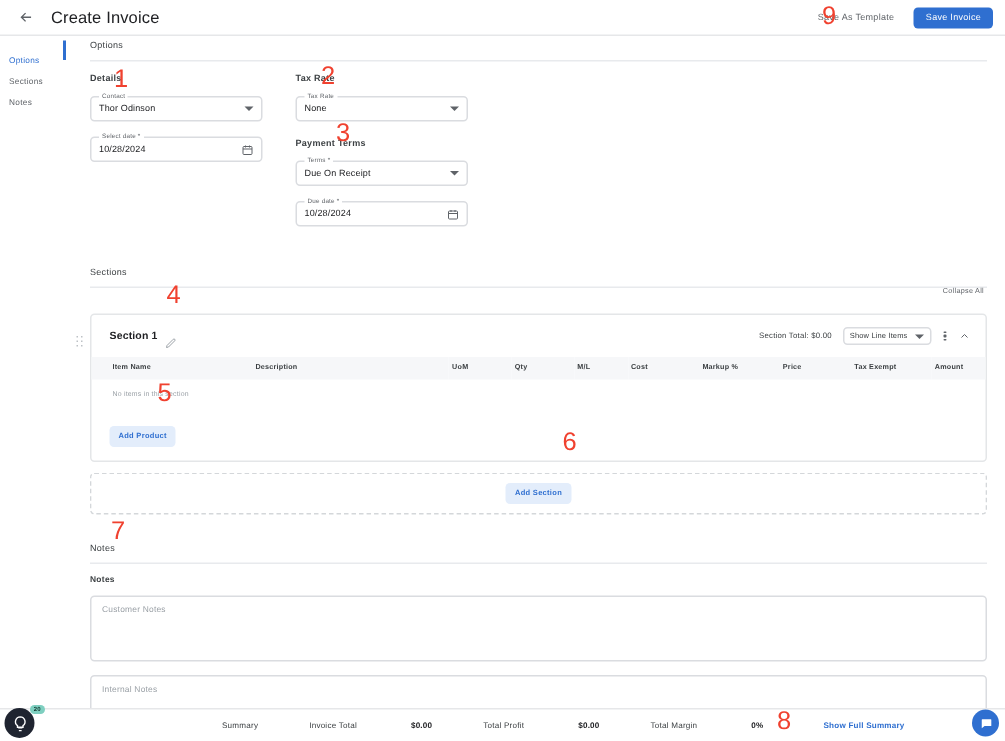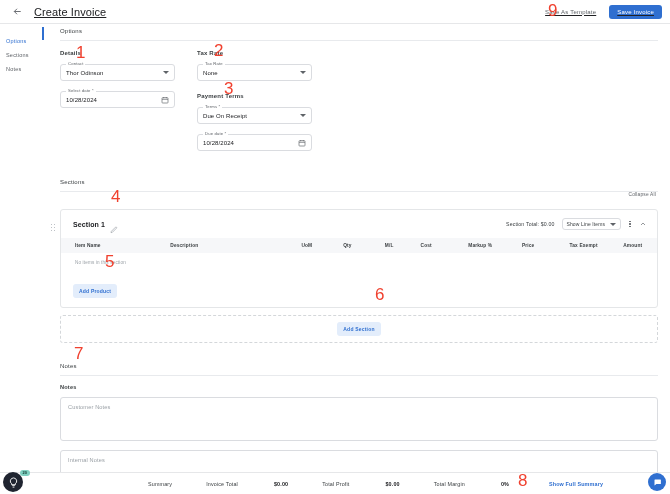--- a/index.html
+++ b/index.html
@@ -14,21 +14,20 @@
   }
 
   
   .topbar {
     height: 24px;
     display: flex;
     align-items: center;
     padding: 0 8px 0 10px;
     border-bottom: 1px solid #e6e7e9;
     background: #fff;
-    text-decoration: underline;
   }
   .back-arrow {
     width: 14px; height: 14px;
     display: flex; align-items: center; justify-content: center;
     color: #5f6368;
     font-size: 11px;
     cursor: pointer;
   }
   .app-title {
     font-size: 11px;

